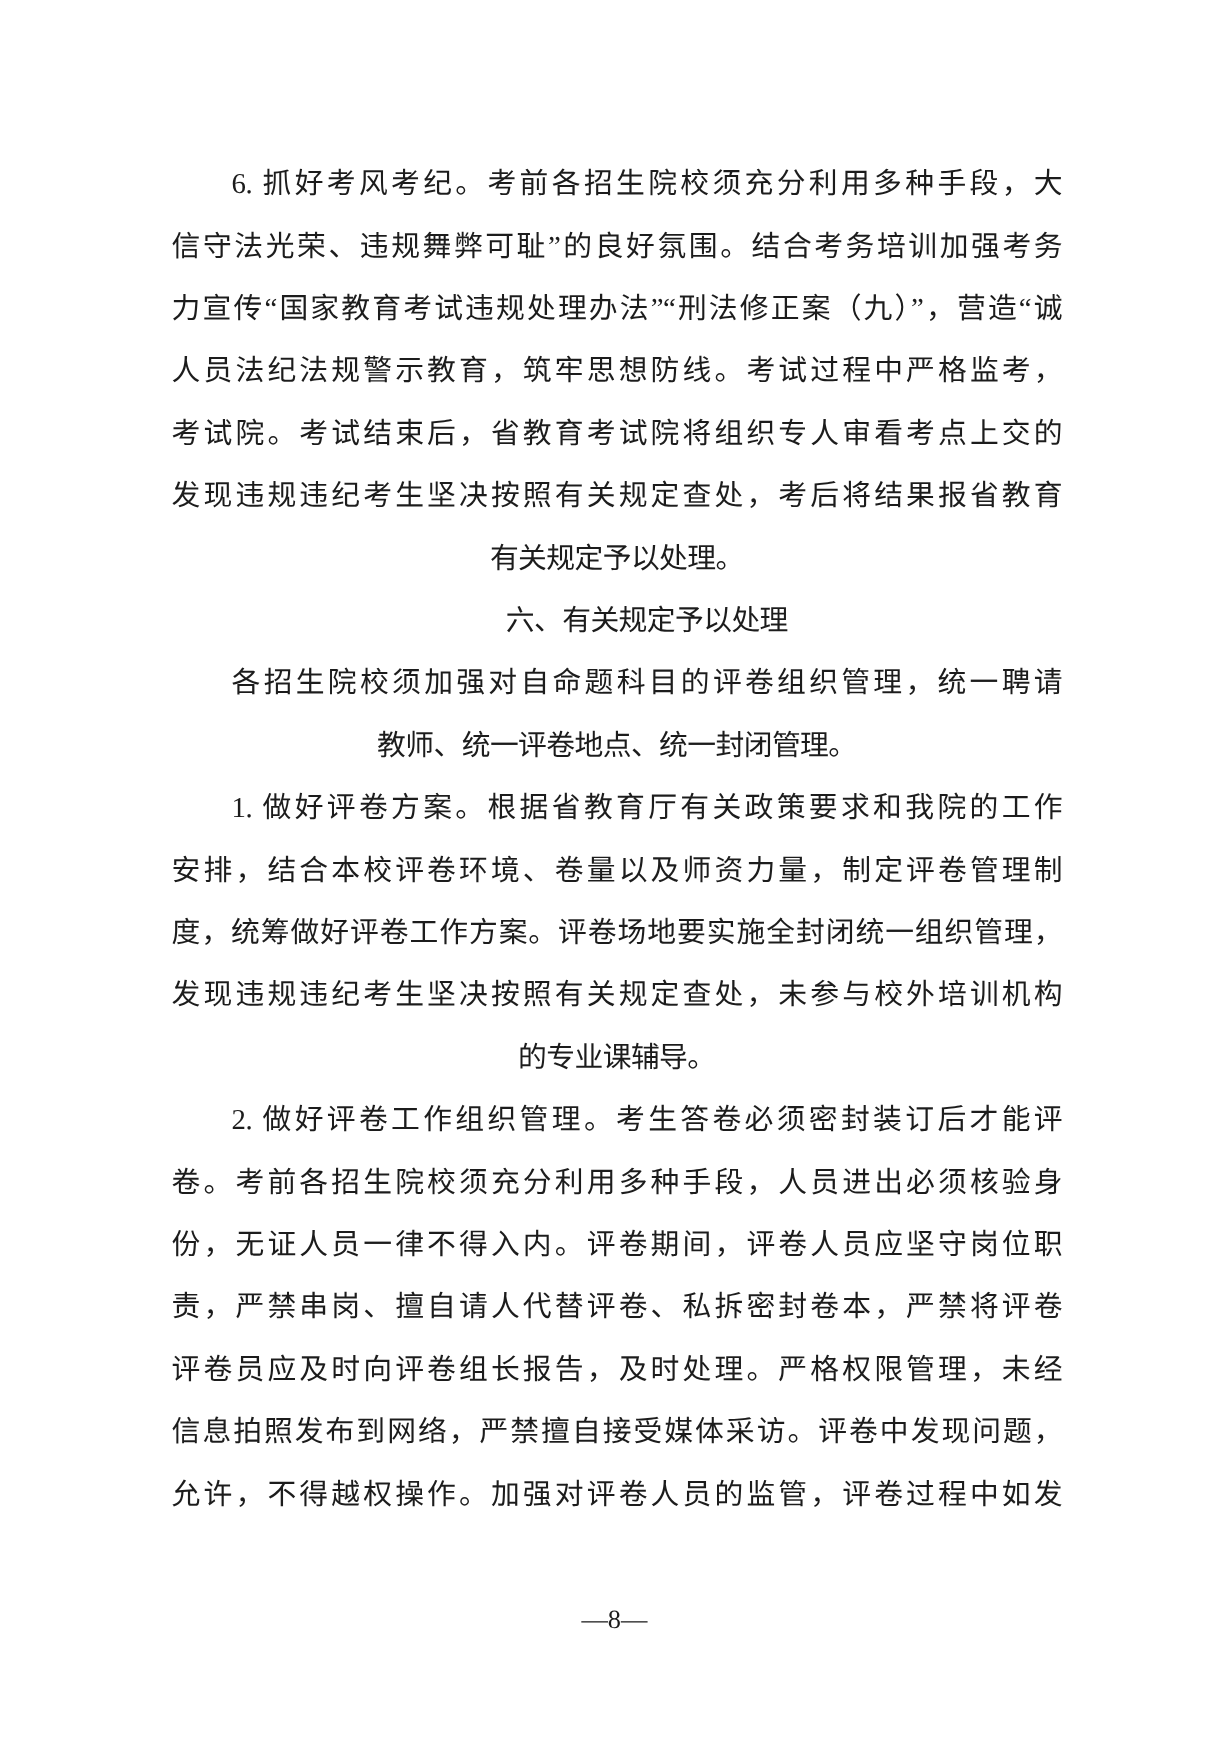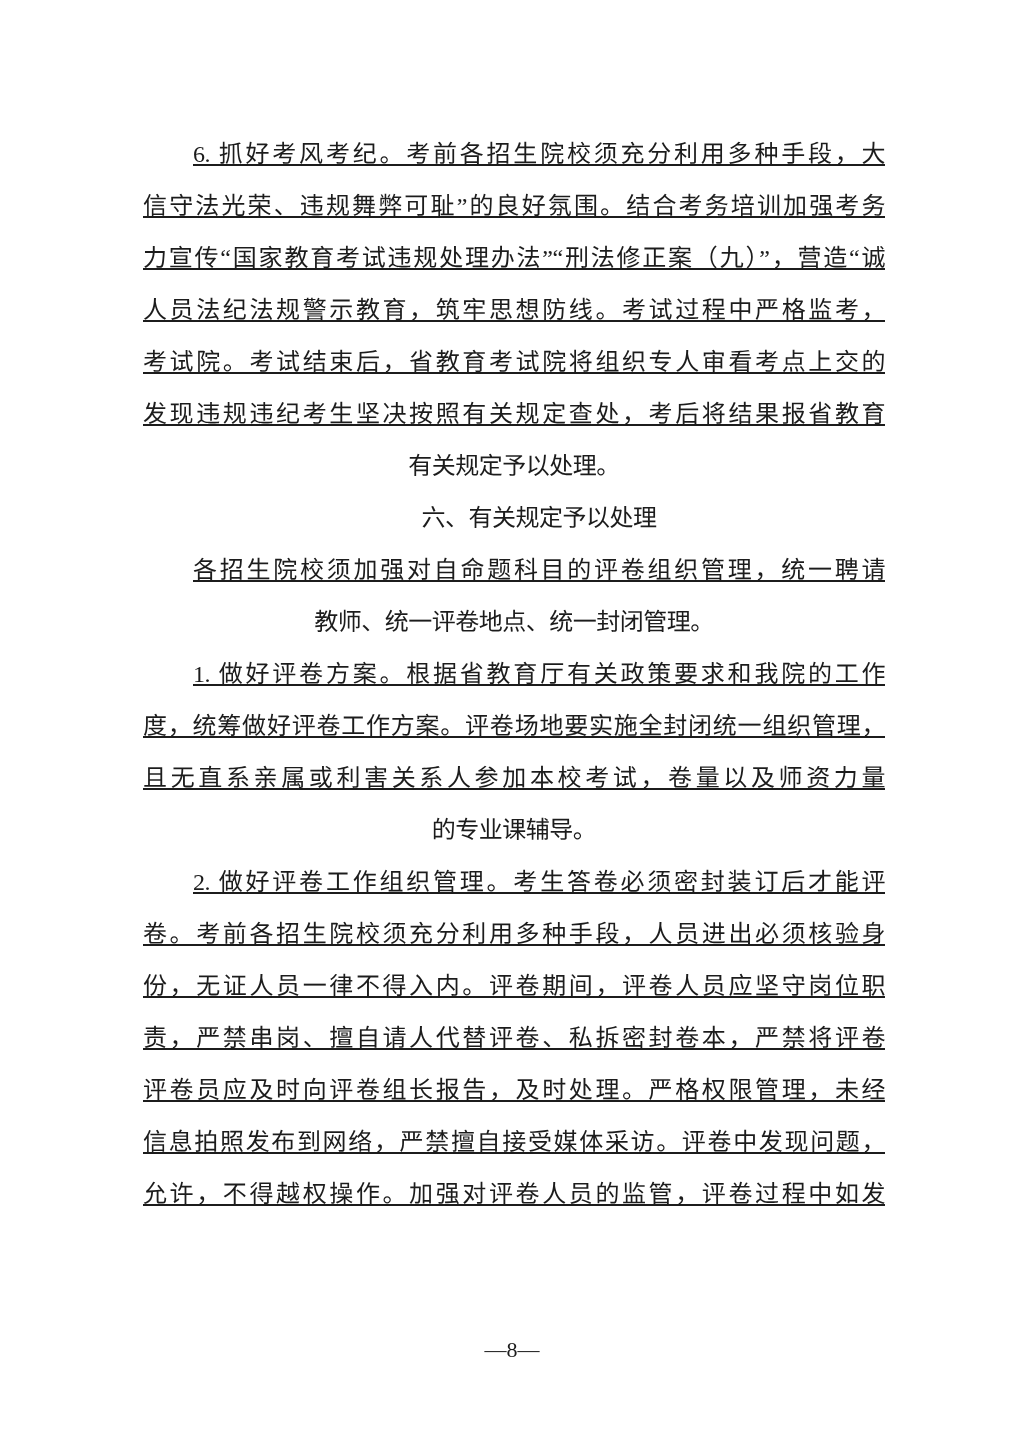--- a/index.html
+++ b/index.html
@@ -34,21 +34,20 @@
     height: 52px;
     text-align: center;
     overflow: visible;
   }
   .line.indent {
     padding-left: 50px;
   }
   .line.justify {
     text-align: justify;
     text-align-last: justify;
-    text-decoration: underline;
   }
   .footer {
     position: absolute;
     left: 0;
     top: 1330px;
     width: 1024px;
     text-align: center;
     font-size: 22px;
     line-height: 40px;
     color: #1c1c1c;
@@ -63,22 +62,23 @@
       <div class="line justify">信守法光荣、违规舞弊可耻”的良好氛围。结合考务培训加强考务</div>
       <div class="line justify">力宣传“国家教育考试违规处理办法”“刑法修正案（九）”，营造“诚</div>
       <div class="line justify">人员法纪法规警示教育，筑牢思想防线。考试过程中严格监考，</div>
       <div class="line justify">考试院。考试结束后，省教育考试院将组织专人审看考点上交的</div>
       <div class="line justify">发现违规违纪考生坚决按照有关规定查处，考后将结果报省教育</div>
       <div class="line">有关规定予以处理。</div>
       <div class="line indent">六、有关规定予以处理</div>
       <div class="line indent justify">各招生院校须加强对自命题科目的评卷组织管理，统一聘请</div>
       <div class="line">教师、统一评卷地点、统一封闭管理。</div>
       <div class="line indent justify">1. 做好评卷方案。根据省教育厅有关政策要求和我院的工作</div>
+      <div class="line justify">安排，结合本校评卷环境、卷量以及师资力量，制定评卷管理制</div>
       <div class="line justify">度，统筹做好评卷工作方案。评卷场地要实施全封闭统一组织管理，</div>
-      <div class="line justify">且无直系亲属或利害关系人参加本校考试，卷量以及师资力量</div>
+      <div class="line justify">发现违规违纪考生坚决按照有关规定查处，未参与校外培训机构</div>
       <div class="line">的专业课辅导。</div>
       <div class="line indent justify">2. 做好评卷工作组织管理。考生答卷必须密封装订后才能评</div>
       <div class="line justify">卷。考前各招生院校须充分利用多种手段，人员进出必须核验身</div>
       <div class="line justify">份，无证人员一律不得入内。评卷期间，评卷人员应坚守岗位职</div>
       <div class="line justify">责，严禁串岗、擅自请人代替评卷、私拆密封卷本，严禁将评卷</div>
       <div class="line justify">评卷员应及时向评卷组长报告，及时处理。严格权限管理，未经</div>
       <div class="line justify">信息拍照发布到网络，严禁擅自接受媒体采访。评卷中发现问题，</div>
       <div class="line justify">允许，不得越权操作。加强对评卷人员的监管，评卷过程中如发</div>
     </div>
   <div class="footer">—8—</div>

